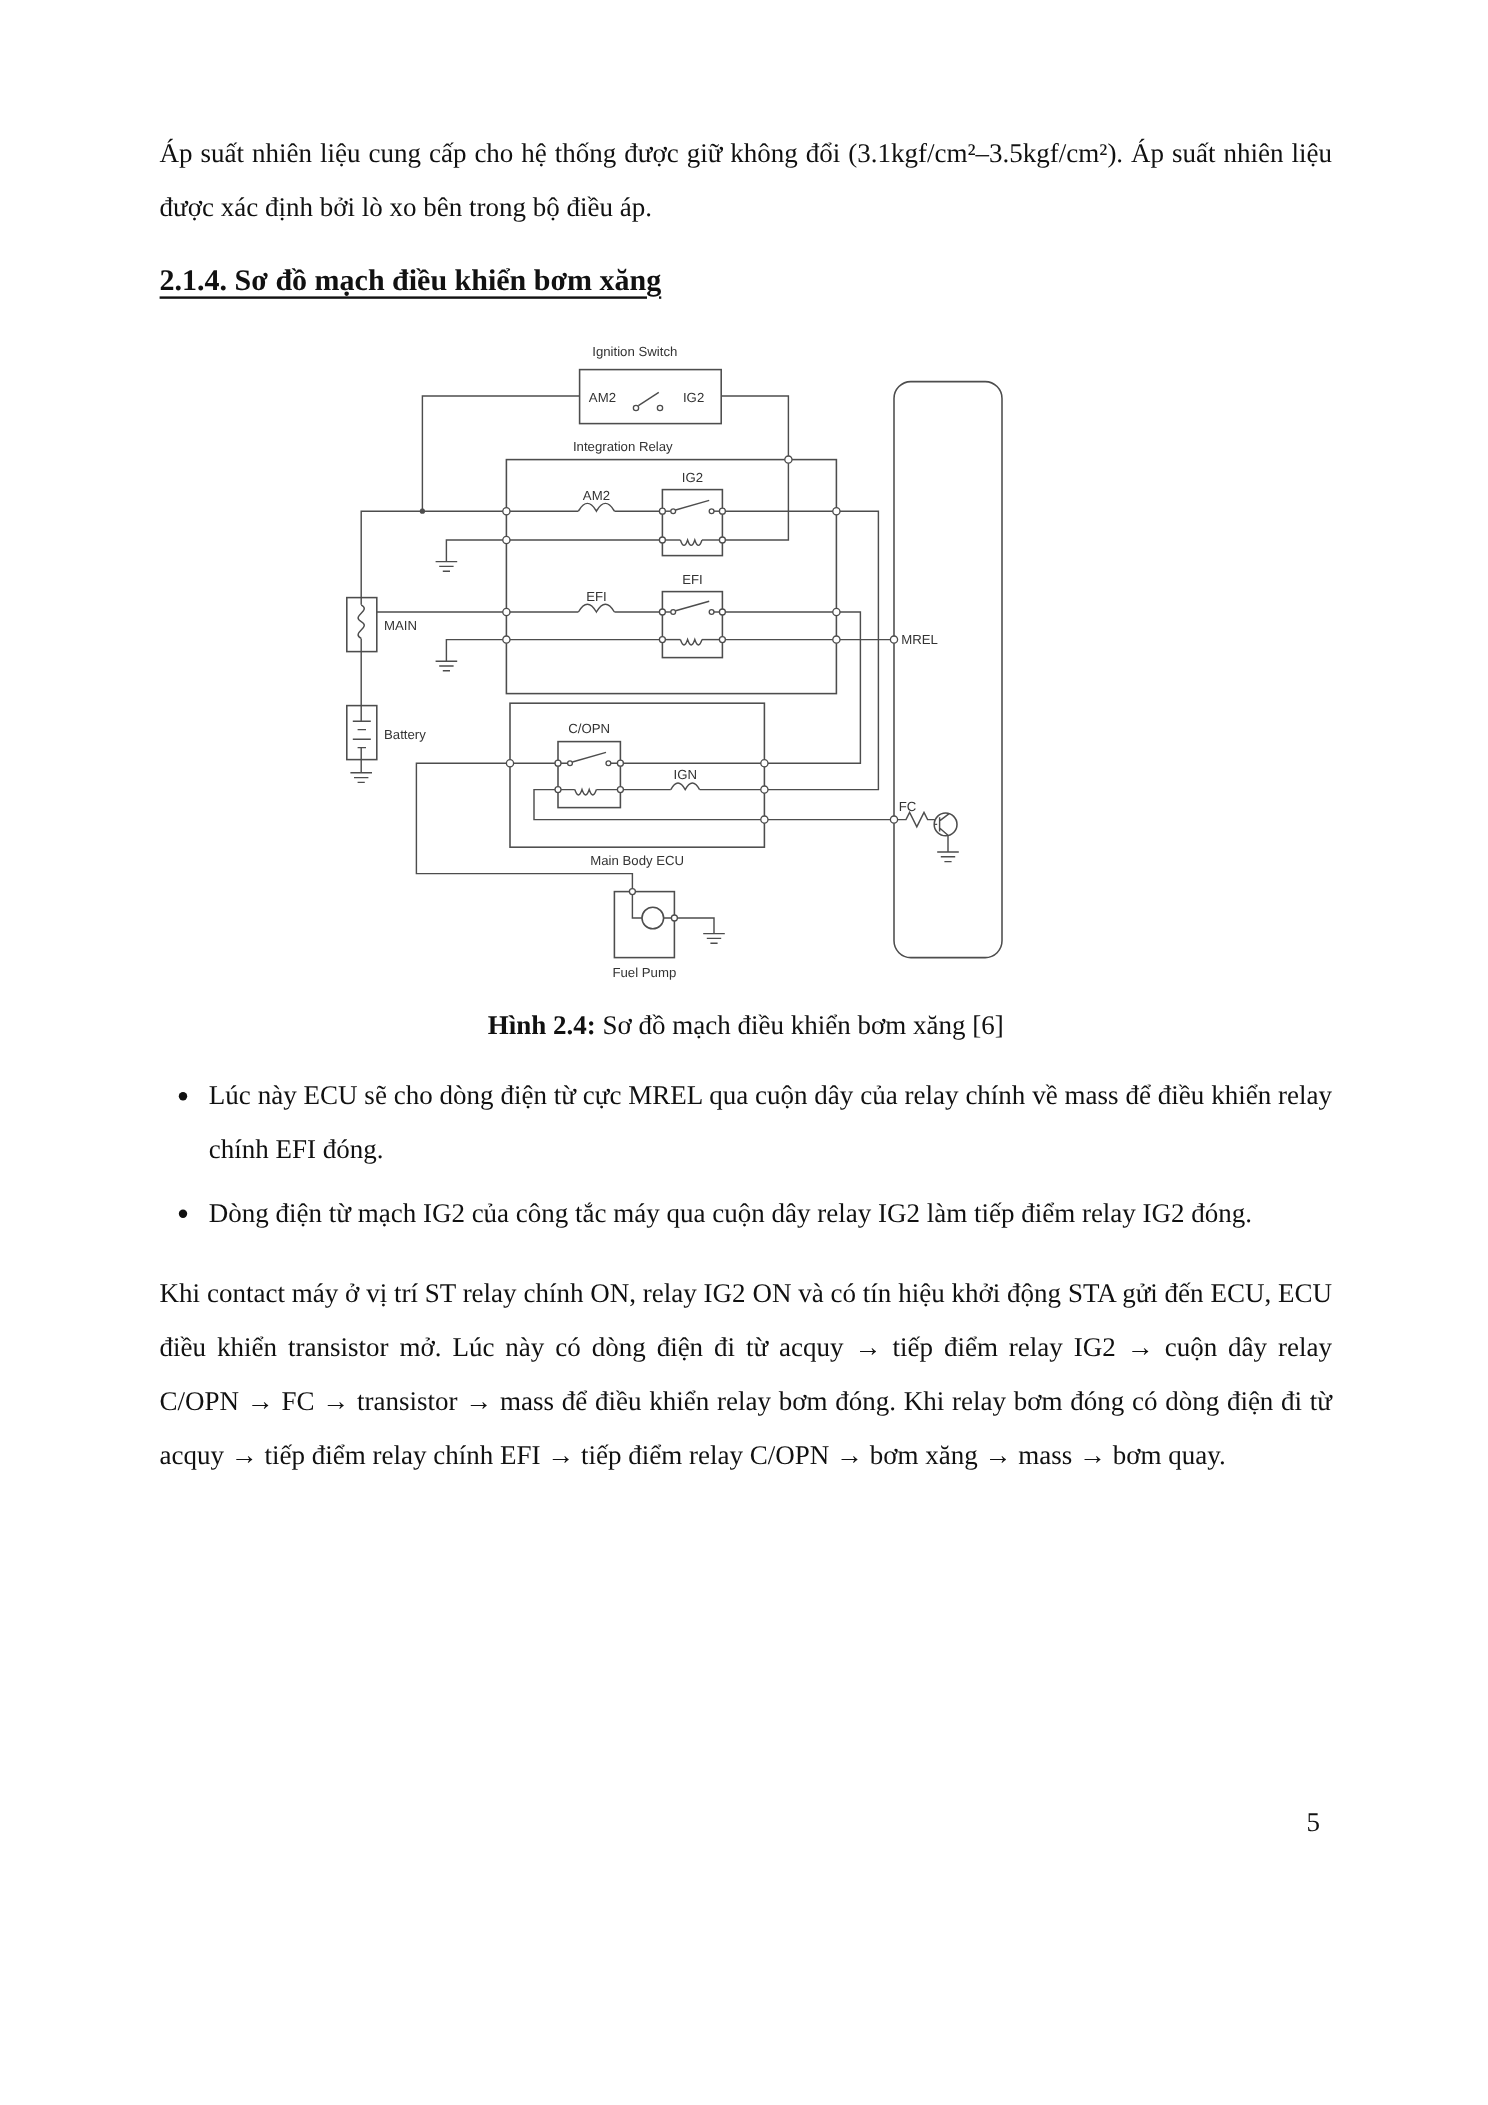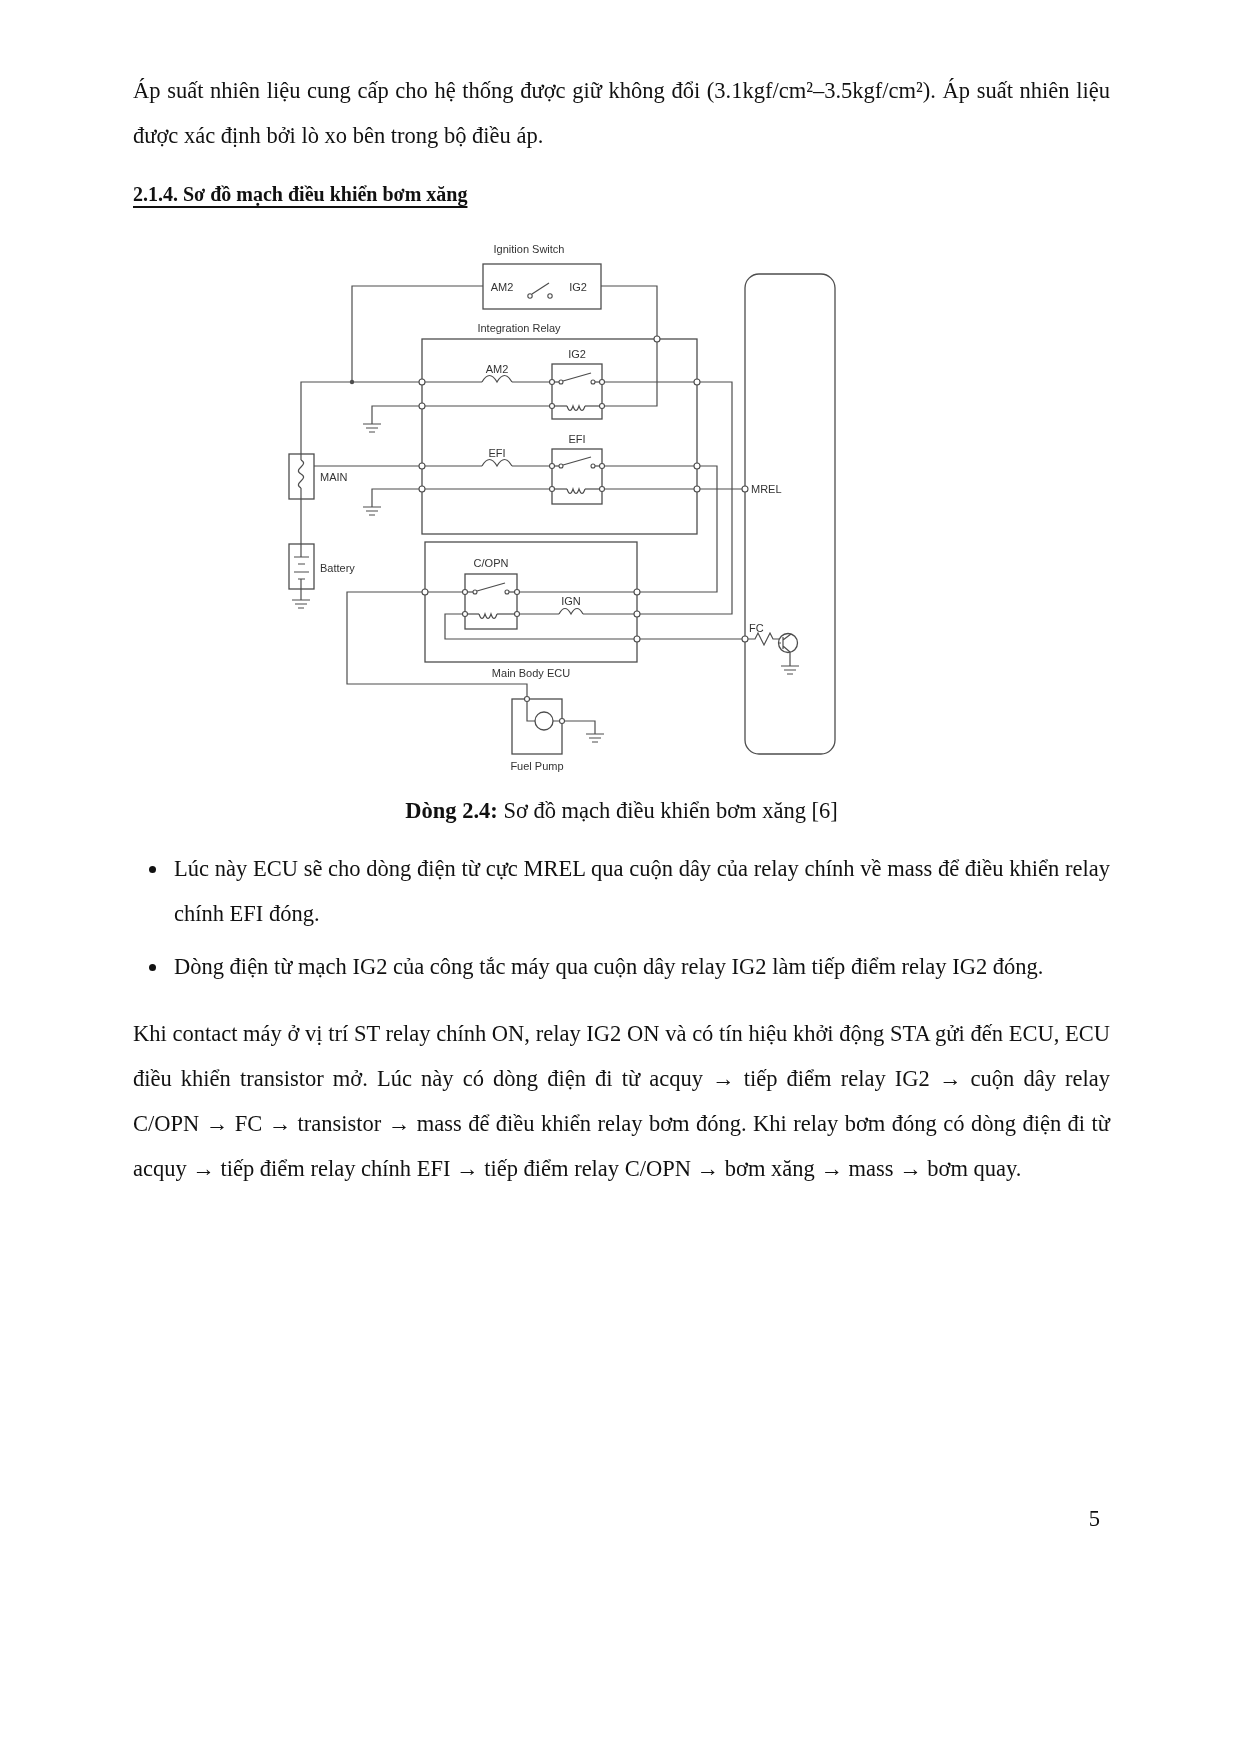--- a/index.html
+++ b/index.html
@@ -2,28 +2,28 @@
 <html><head>
 <meta charset="utf-8">
 <style>
   html,body{margin:0;padding:0;background:#e8e8e8;}
   .page{
     position:relative;
     width:1240px;height:1754px;
     margin:0 auto;
     background:#ffffff;
     box-sizing:border-box;
-    padding:68px 130px 0 133px;
+    padding:105px 130px 0 133px;
     font-family:"Liberation Serif", serif;
     font-size:22.5px;
     color:#111;
   }
   p{margin:0;text-align:justify;line-height:2.0;}
   h2.heading{
-    font-size:20px;
+    font-size:25px;
     font-weight:bold;
     margin:22px 0 0 0;
     text-decoration:underline;
     text-underline-offset:5px;
     line-height:1.4;
   }
   .diagram{margin:20px 0 0 140px;width:588px;}
   .diagram svg{display:block;}
   .caption{text-align:center;margin-top:8px;line-height:1.7;}
   .intro{margin-top:26px;text-align:left;}
@@ -203,21 +203,21 @@
           <text class="lbl" x="244" y="443" text-anchor="middle">Main Body ECU</text>
           <text class="lbl" x="250" y="536" text-anchor="middle">Fuel Pump</text>
           <text class="lbl" x="464" y="259">MREL</text>
           <text class="lbl" x="462" y="398">FC</text>
         </g>
 
       </g>
     </svg>
   </div>
 
-  <p class="caption"><strong>Dòng 2.4:</strong><span> Sơ đồ mạch điều khiển bơm xăng [6]</span></p>
+  <p class="caption"><strong>Hình 2.4:</strong><span> Sơ đồ mạch điều khiển bơm xăng [6]</span></p>
 
 
   <ul class="bullets">
     <li>Lúc này ECU sẽ cho dòng điện từ cực MREL qua cuộn dây của relay chính về mass để điều khiển relay chính EFI đóng.</li>
     <li>Dòng điện từ mạch IG2 của công tắc máy qua cuộn dây relay IG2 làm tiếp điểm relay IG2 đóng.</li>
   </ul>
 
   <p class="p-body">Khi contact máy ở vị trí ST relay chính ON, relay IG2 ON và có tín hiệu khởi động STA gửi đến ECU, ECU điều khiển transistor mở. Lúc này có dòng điện đi từ acquy → tiếp điểm relay IG2 → cuộn dây relay C/OPN → FC → transistor → mass để điều khiển relay bơm đóng. Khi relay bơm đóng có dòng điện đi từ acquy → tiếp điểm relay chính EFI → tiếp điểm relay C/OPN → bơm xăng → mass → bơm quay.</p>
 
 

